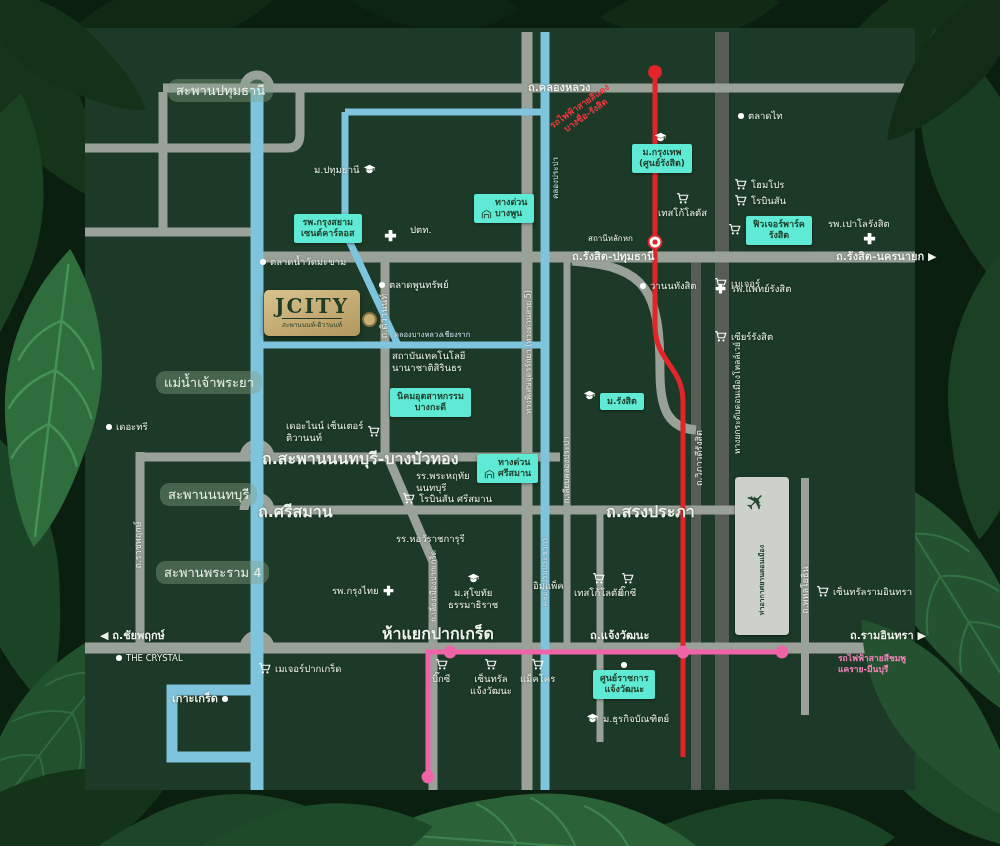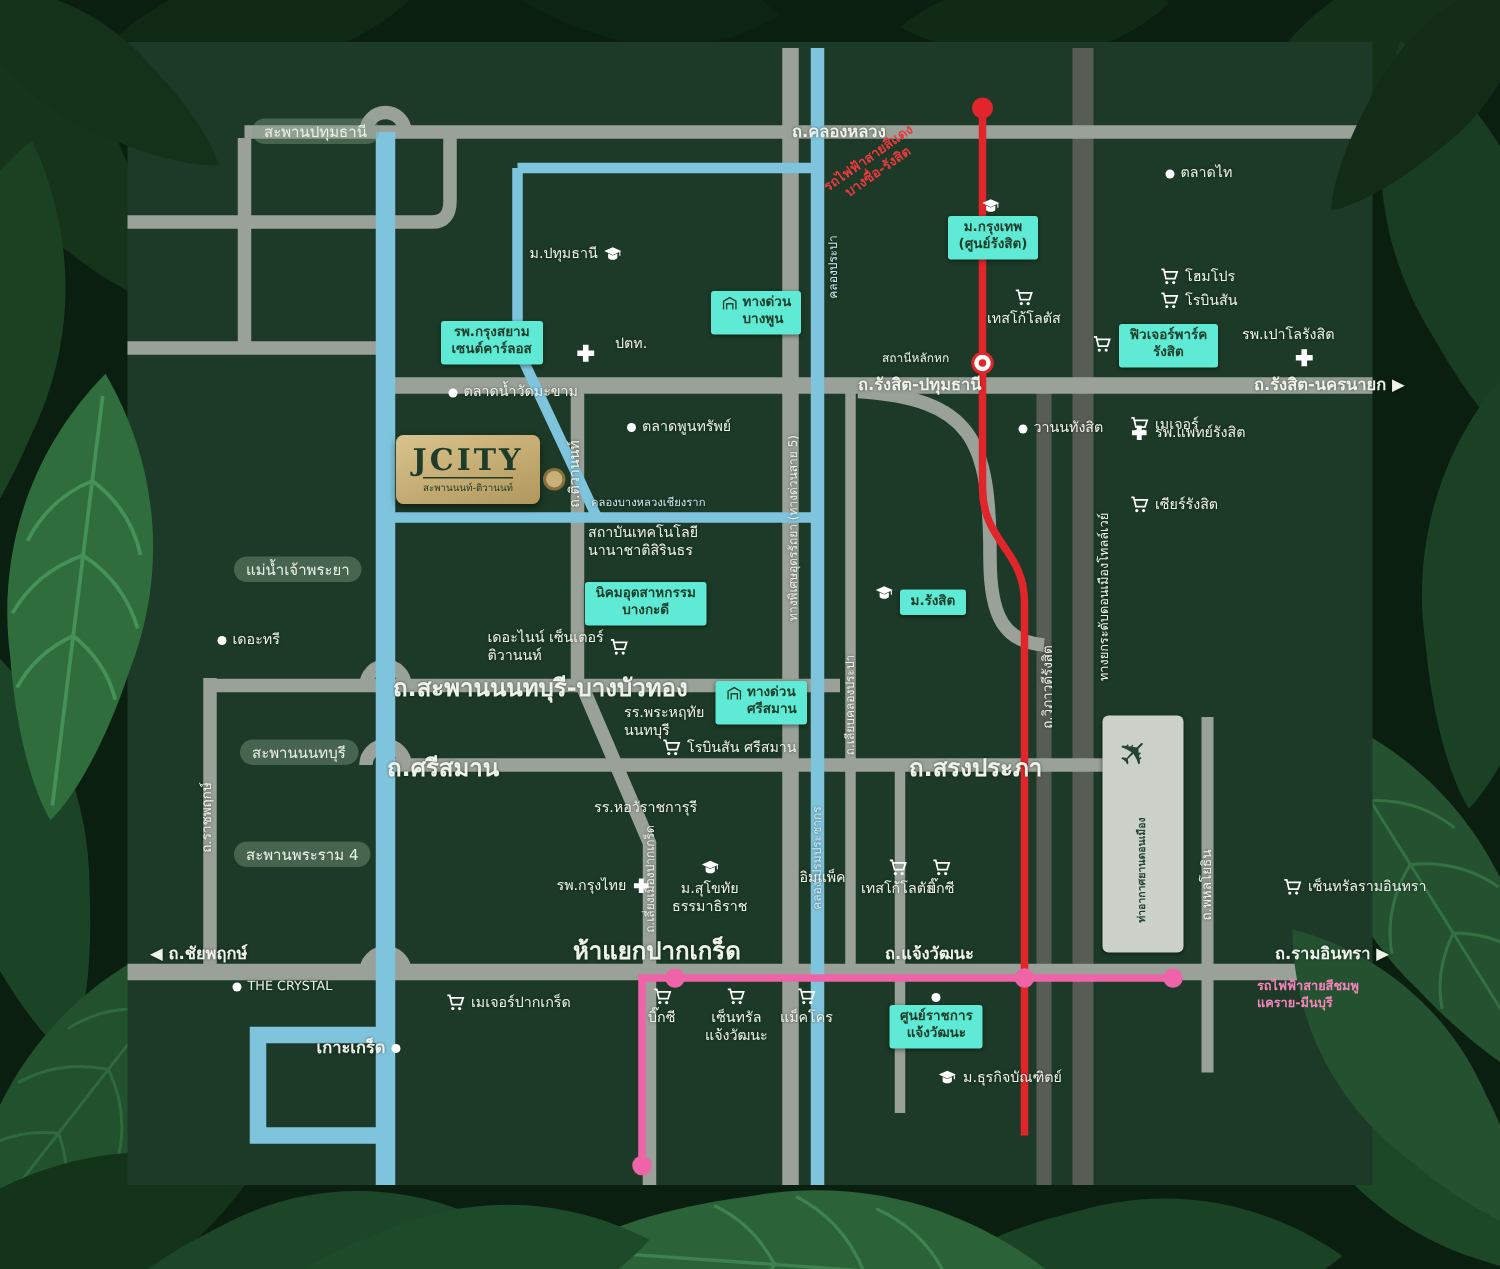--- a/index.html
+++ b/index.html
@@ -8,26 +8,26 @@
   svg.map{position:absolute;left:0;top:0;}
   .abs{position:absolute;}
   .lbl{position:absolute;color:#eef3ea;font-size:9.5px;line-height:1.25;
        white-space:pre-line;text-shadow:0 0 2px rgba(0,0,0,.55);}
   .b{font-weight:bold;font-size:11px;white-space:nowrap;text-align:center;}
   .b10{font-weight:bold;font-size:16px;white-space:nowrap;}
   .vl{transform:translate(-50%,-50%) rotate(-90deg);white-space:nowrap;text-align:center;}
   .water-t{color:#cfe9f3;}
   .dark{color:#23452f;text-shadow:none;}
   .pill{position:absolute;background:rgba(130,160,135,.42);border-radius:9px;
-        padding:1px 8px;font-size:10px;color:#eaf1e8;white-space:nowrap;}
+        padding:1px 8px;font-size:13px;color:#eaf1e8;white-space:nowrap;}
   .gbox{position:absolute;background:#5eead4;color:#20402c;font-weight:bold;
         font-size:9px;line-height:1.25;padding:3px 7px;border-radius:2px;
         text-align:center;box-shadow:0 1px 3px rgba(0,0,0,.45);white-space:pre-line;}
-  .tollbox{display:flex;align-items:flex-start;gap:3px;text-align:left;}
-  .row{display:flex;align-items:center;gap:4px;margin-left:39px;}
+  .tollbox{display:flex;align-items:flex-end;gap:3px;text-align:left;}
+  .row{display:flex;align-items:center;gap:4px;}
   .col{display:flex;flex-direction:column;align-items:center;gap:2px;text-align:center;}
   .mk-dot{width:6px;height:6px;border-radius:50%;background:#ffffff;flex:0 0 auto;display:inline-block;}
   .ic{width:13px;height:13px;color:#ffffff;flex:0 0 auto;}
   .ic-sm{width:11px;height:11px;}
   .gbox .ic{color:#20402c;}
   .crossic{color:#ffffff;}
   .airportbox{position:absolute;width:54px;height:158px;background:#ccd1ca;
         border-radius:4px;box-shadow:0 1px 3px rgba(0,0,0,.45);}
   .plane{position:absolute;font-size:24px;color:#23452f;transform:rotate(-45deg);line-height:1;}
   .jcity{position:absolute;width:96px;height:46px;border-radius:5px;
@@ -181,21 +181,21 @@
   <div class="lbl vl" style="left:529px;top:352px;font-size:8px">ทางพิเศษอุดรรัถยา (ทางด่วนสาย 5)</div>
   <div class="lbl vl" style="left:567px;top:470px;font-size:8px">ถ.เลียบคลองประปา</div>
   <div class="lbl vl" style="left:434px;top:586px;font-size:8px">ถ.เลี่ยงเมืองปากเกร็ด</div>
   <div class="lbl vl" style="left:806px;top:590px;font-size:9px">ถ.พหลโยธิน</div>
   <div class="lbl vl" style="left:139px;top:545px;font-size:9px">ถ.ราชพฤกษ์</div>
   <div class="lbl vl water-t" style="left:556px;top:178px;font-size:8px">คลองประปา</div>
   <div class="lbl vl water-t" style="left:545px;top:572px;font-size:8px">คลองเปรมประชากร</div>
 
   <div class="pill" style="left:168px;top:79px">สะพานปทุมธานี</div>
   <div class="pill" style="left:156px;top:371px">แม่น้ำเจ้าพระยา</div>
-  <div class="pill" style="left:160px;top:493px">สะพานนนทบุรี</div>
+  <div class="pill" style="left:160px;top:483px">สะพานนนทบุรี</div>
   <div class="pill" style="left:156px;top:561px">สะพานพระราม 4</div>
 
   <div class="lbl redlbl" style="left:548px;top:100px">รถไฟฟ้าสายสีแดง
 บางซื่อ-รังสิต</div>
   <div class="lbl" style="left:588px;top:234px;font-size:8px">สถานีหลักหก</div>
   <div class="lbl pinklbl" style="left:838px;top:653px">รถไฟฟ้าสายสีชมพู
 แคราย-มีนบุรี</div>
 
   <div class="jcity" style="left:264px;top:290px">
     <div class="jname">JCITY</div>

